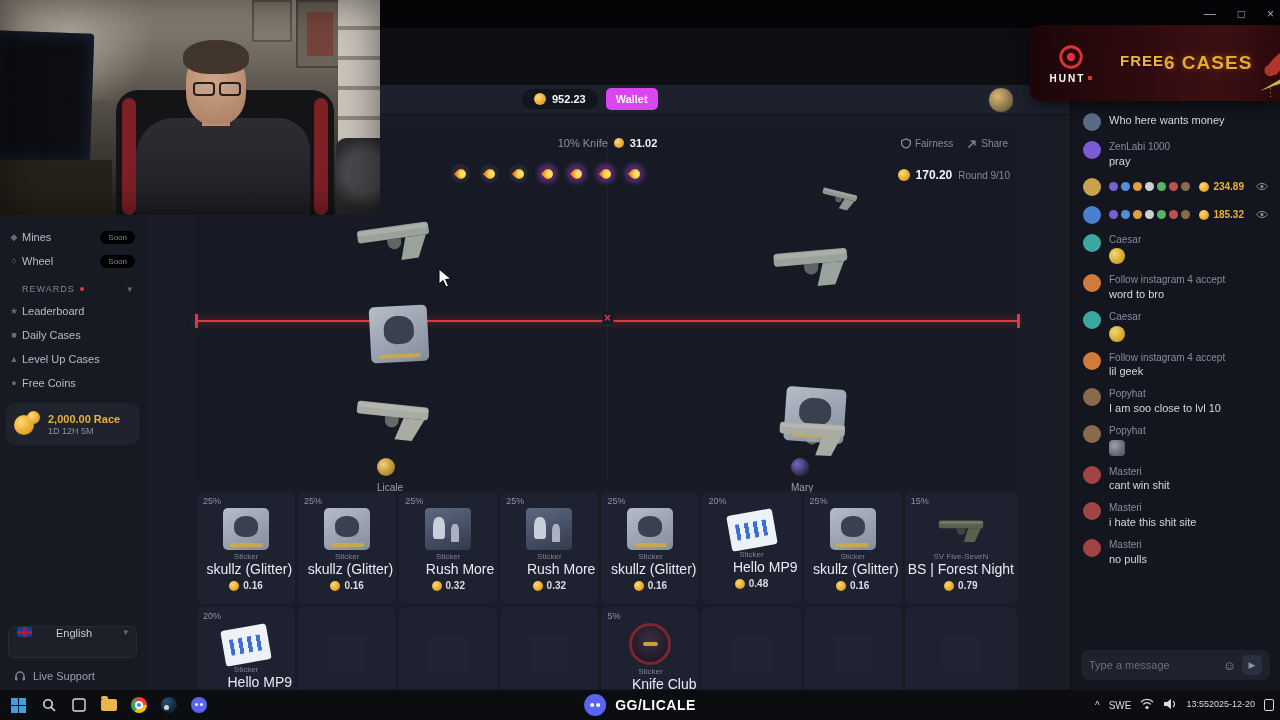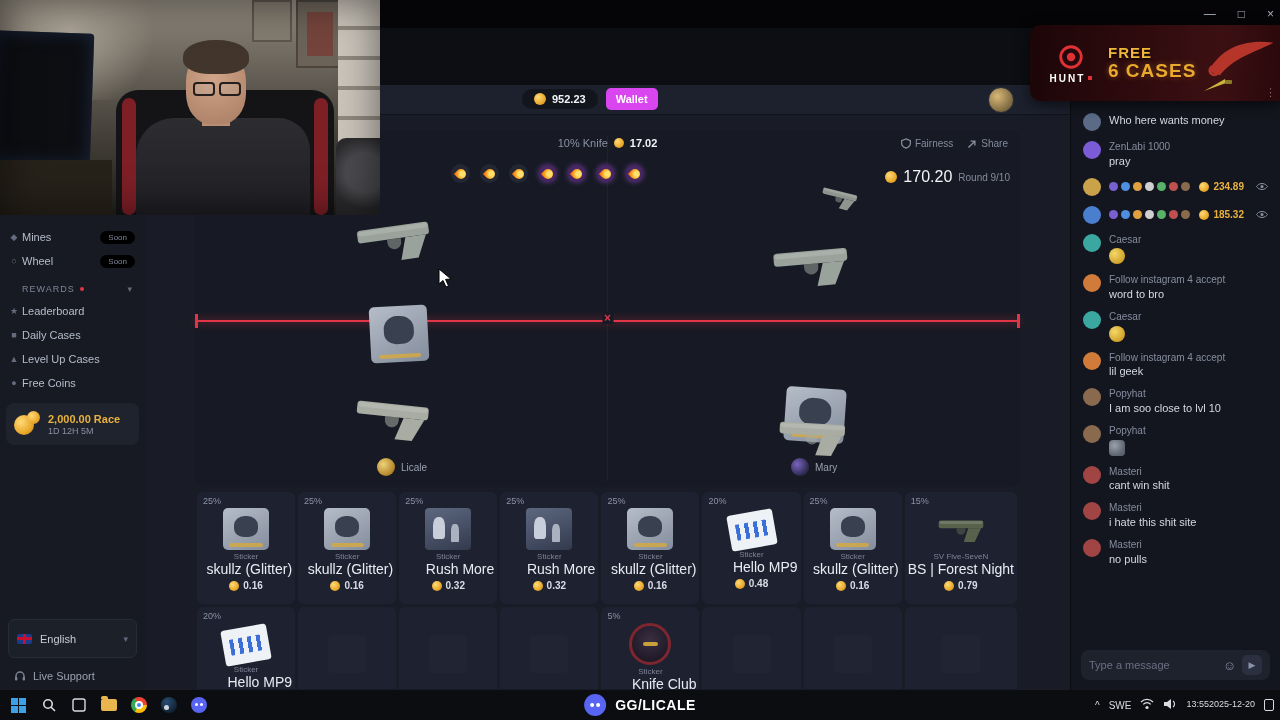--- a/index.html
+++ b/index.html
@@ -33,59 +33,59 @@
   .side-head { position:relative; height:20px; margin-top:6px; display:flex; align-items:center; padding-left:22px; font-size:9px; letter-spacing:1px; color:#7d8496; }
   .red-dot { width:4px; height:4px; border-radius:50%; background:#e03546; margin-left:5px; }
   .side-head .chev { position:absolute; right:12px; color:#646b7d; font-size:9px; }
   .race-card { margin:8px 6px 0; height:42px; background:#1f232e; border-radius:8px; display:flex; align-items:center; padding:0 8px; gap:8px; cursor:pointer; }
   .race-coins { position:relative; width:26px; height:26px; flex:none; }
   .race-coins i { position:absolute; border-radius:50%; background:radial-gradient(circle at 35% 35%, #ffd977, #e9a92c 60%, #b97f17); }
   .race-coins i:first-child { width:20px; height:20px; left:0; top:4px; }
   .race-coins i:last-child { width:13px; height:13px; right:0; top:0; }
   .race-title { font-size:11px; font-weight:bold; color:#e9b23c; line-height:1.3; }
   .race-timer { font-size:9px; color:#8a90a2; }
-  .lang-row { position:absolute; bottom:32px; left:8px; right:8px; height:39px; background:#1c2029; border:1px solid #262b36; border-radius:6px; display:flex; align-items:center; gap:8px; padding:0 8px; font-size:11px; color:#c9cdd8; cursor:pointer; }
+  .lang-row { position:absolute; bottom:32px; left:8px; right:8px; height:32px; background:#1c2029; border:1px solid #262b36; border-radius:6px; display:flex; align-items:flex-start; gap:24px; padding:0 8px; font-size:11px; color:#c9cdd8; cursor:pointer; }
   .flag { width:15px; height:10px; border-radius:2px; flex:none;
     background: linear-gradient(#c8102e,#c8102e) center/100% 3px no-repeat,
                 linear-gradient(#c8102e,#c8102e) center/3px 100% no-repeat, #1a3c8c; }
   .lang-row .chev { margin-left:auto; color:#646b7d; font-size:9px; }
   .support-row { position:absolute; bottom:8px; left:14px; display:flex; align-items:center; gap:7px; font-size:11px; color:#9aa0b0; cursor:pointer; }
 
   
   .main-bg { position:absolute; left:145px; top:115px; right:210px; bottom:30px; background:#191c26; }
   .arena { position:absolute; left:195px; top:130px; width:825px; height:357px; background:#171a24; border-radius:10px; z-index:3; }
   .arena .vsep { position:absolute; left:412px; top:6px; bottom:6px; width:1px; background:rgba(255,255,255,0.04); }
   .mode-row { position:absolute; top:7px; left:0; right:0; display:flex; justify-content:center; gap:6px; align-items:center; font-size:11px; color:#8b92a4; }
   .mode-row .val { color:#f1f3f8; font-weight:bold; }
   .fair-share { position:absolute; top:8px; right:12px; display:flex; gap:14px; font-size:10px; color:#848b9c; align-items:center; }
   .fair-share .lk { display:flex; gap:4px; align-items:center; cursor:pointer; }
   .flames-row { position:absolute; top:34px; left:0; right:120px; display:flex; justify-content:center; gap:10px; }
   .fbadge { width:19px; height:19px; border-radius:50%; background:#232734; display:flex; align-items:center; justify-content:center; }
   .fbadge.hot { background:radial-gradient(circle,#5a2f7a,#33204a); box-shadow:0 0 5px rgba(140,80,200,.5); }
   .flame { width:10px; height:10px; transform:rotate(-45deg); border-radius:0 50% 50% 50%;
     background:radial-gradient(circle at 60% 60%, #ffe06a 0 30%, #ff9d1c 60%, #ef5f14 100%); }
   .pot-row { position:absolute; top:38px; right:10px; display:flex; gap:6px; align-items:center; }
-  .pot-row .pot { font-size:16px; font-weight:normal; color:#f2f4f8; }
+  .pot-row .pot { font-size:12px; font-weight:bold; color:#f2f4f8; }
   .pot-row .round { font-size:10px; color:#848b9c; }
   .battle-line { position:absolute; left:0; right:0; top:190px; height:2px; background:#e03546; box-shadow:0 0 8px rgba(224,53,70,.8); }
   .tick { position:absolute; width:3px; height:14px; background:#e03546; top:184px; }
   .tick.l { left:0; } .tick.r { right:0; }
   .line-x { position:absolute; top:182px; left:50%; transform:translateX(-50%); color:#e03546; font-size:12px; font-weight:bold; line-height:1; background:#171a24; padding:0 2px; }
   .drop { position:absolute; }
   .skullz { background:linear-gradient(150deg,#b6bdc9,#848d9c); border-radius:5px; position:relative; }
   .skullz::before { content:""; position:absolute; inset:18% 24% 32% 24%; background:#39404f; border-radius:45% 45% 40% 40%; }
   .skullz::after { content:""; position:absolute; left:14%; right:14%; bottom:8%; height:4px; background:rgba(216,170,60,.8); border-radius:2px; }
   .rush { background:linear-gradient(160deg,#5d6880,#333a4e); border-radius:4px; position:relative; }
   .rush::before { content:""; position:absolute; left:16%; top:22%; width:26%; height:52%; background:#c9cfda; border-radius:40% 40% 20% 20%; box-shadow:16px 5px 0 -2px #aab1c0; }
   .mp9 { background:#eef1f5; border-radius:3px; transform:rotate(-10deg); position:relative; }
   .mp9::before { content:""; position:absolute; inset:28% 16%; background:repeating-linear-gradient(90deg,#3a6fd8 0 4px,transparent 4px 9px); }
   .kclub { border-radius:50%; background:radial-gradient(circle at 50% 40%, #3a2f42, #201a28 70%); border:3px solid #7e2630; position:relative; }
   .kclub::before { content:""; position:absolute; left:30%; right:30%; top:44%; height:4px; background:#c9a03a; border-radius:2px; }
   .players { position:absolute; top:328px; left:0; right:0; height:22px; }
-  .player { position:absolute; display:flex; gap:6px; align-items:center; font-size:10px; color:#98a0b0; cursor:pointer; }
+  .player { position:absolute; display:flex; gap:6px; align-items:flex-start; font-size:10px; color:#98a0b0; cursor:pointer;flex-direction:column; }
   .pav { width:18px; height:18px; border-radius:50%; }
   .pav.gold { background:radial-gradient(circle at 35% 35%, #ecd27a, #b9892e 65%, #6e5118); }
   .pav.dark { background:radial-gradient(circle at 35% 35%, #7a63c0, #2c2a4e 70%); }
 
   
   .grid { position:absolute; left:197px; top:492px; width:820px; height:197px; overflow:hidden; z-index:3;
     display:grid; grid-template-columns:repeat(8,1fr); grid-auto-rows:112px; gap:3px; }
   .card { background:#1e2230; border-radius:6px; position:relative; cursor:pointer; }
   .card .chance { position:absolute; top:4px; left:6px; font-size:9px; color:#8b92a6; }
   .card .thumb { width:46px; height:42px; margin:16px auto 2px; }
@@ -123,21 +123,21 @@
   .emoji-btn { color:#8a93a8; font-size:13px; cursor:pointer; }
   .send-btn { width:20px; height:20px; background:#2a3040; border-radius:5px; color:#8a93a8; font-size:9px; display:flex; align-items:center; justify-content:center; cursor:pointer; }
 
   
   .promo { position:absolute; left:1030px; top:25px; width:250px; height:76px; z-index:20; border-radius:10px 0 0 10px; cursor:pointer;
     background:linear-gradient(95deg,#1c0608 0%,#2d0a0d 40%,#3c1013 75%,#2a080b 100%); box-shadow:0 4px 14px rgba(0,0,0,.6);
     display:flex; align-items:center; padding:0 6px 0 10px; gap:6px; }
   .hunt-block { display:flex; flex-direction:column; align-items:center; gap:2px; width:62px; flex:none; }
   .hunt-label { font-size:10px; font-weight:bold; letter-spacing:2px; color:#fff; display:flex; align-items:center; gap:3px; }
   .hunt-label i { width:4px; height:4px; background:#e03135; display:inline-block; }
-  .promo-text { display:flex; flex-direction:column; line-height:1.05; flex:none; }
+  .promo-text { display:flex; flex-direction:row; line-height:1.05; flex:none;margin-left:12px; }
   .promo-free { font-size:15px; font-weight:bold; color:#f0b63c; letter-spacing:1px; text-shadow:0 1px 2px #000; }
   .promo-cases { font-size:19px; font-weight:bold; color:#e8a92c; letter-spacing:1px; text-shadow:0 2px 2px #401010, 0 0 6px rgba(240,180,60,.4); }
   .promo-knife { margin-left:auto; position:relative; width:78px; height:60px; flex:none; }
   .promo-dots { position:absolute; right:4px; bottom:2px; color:#8a6a6a; font-size:11px; cursor:pointer; }
 
   
   .webcam { position:absolute; left:0; top:0; width:380px; height:215px; overflow:hidden; z-index:30; background:#4a463f; }
   .webcam .lay { position:absolute; }
   .cam-wall { inset:0; background:linear-gradient(180deg,#938c80 0%,#746e64 22%,#524d45 50%,#35322c 78%,#23211d 100%); }
   .cam-glow { left:-40px; top:-40px; width:220px; height:140px; background:radial-gradient(circle,#aaa295 0%,transparent 65%); }
@@ -278,21 +278,21 @@
     </div>
   </aside>
 
   <div class="main-bg"></div>
 
   <section class="arena">
     <div class="vsep"></div>
     <div class="mode-row">
       <span>10% Knife</span>
       <span class="coin s"></span>
-      <span class="val">17.02</span>
+      <span class="val">31.02</span>
     </div>
     <div class="fair-share">
       <span class="lk">
         <svg width="10" height="11" viewBox="0 0 16 17">
             <path d="M8 1 L15 4 V8 C15 12 12 14.5 8 16 C4 14.5 1 12 1 8 V4 Z" fill="none" stroke="#848b9c" stroke-width="2"></path>
           </svg>
         <span>Fairness</span>
       </span>
       <span class="lk">
         <svg width="10" height="10" viewBox="0 0 14 14">

